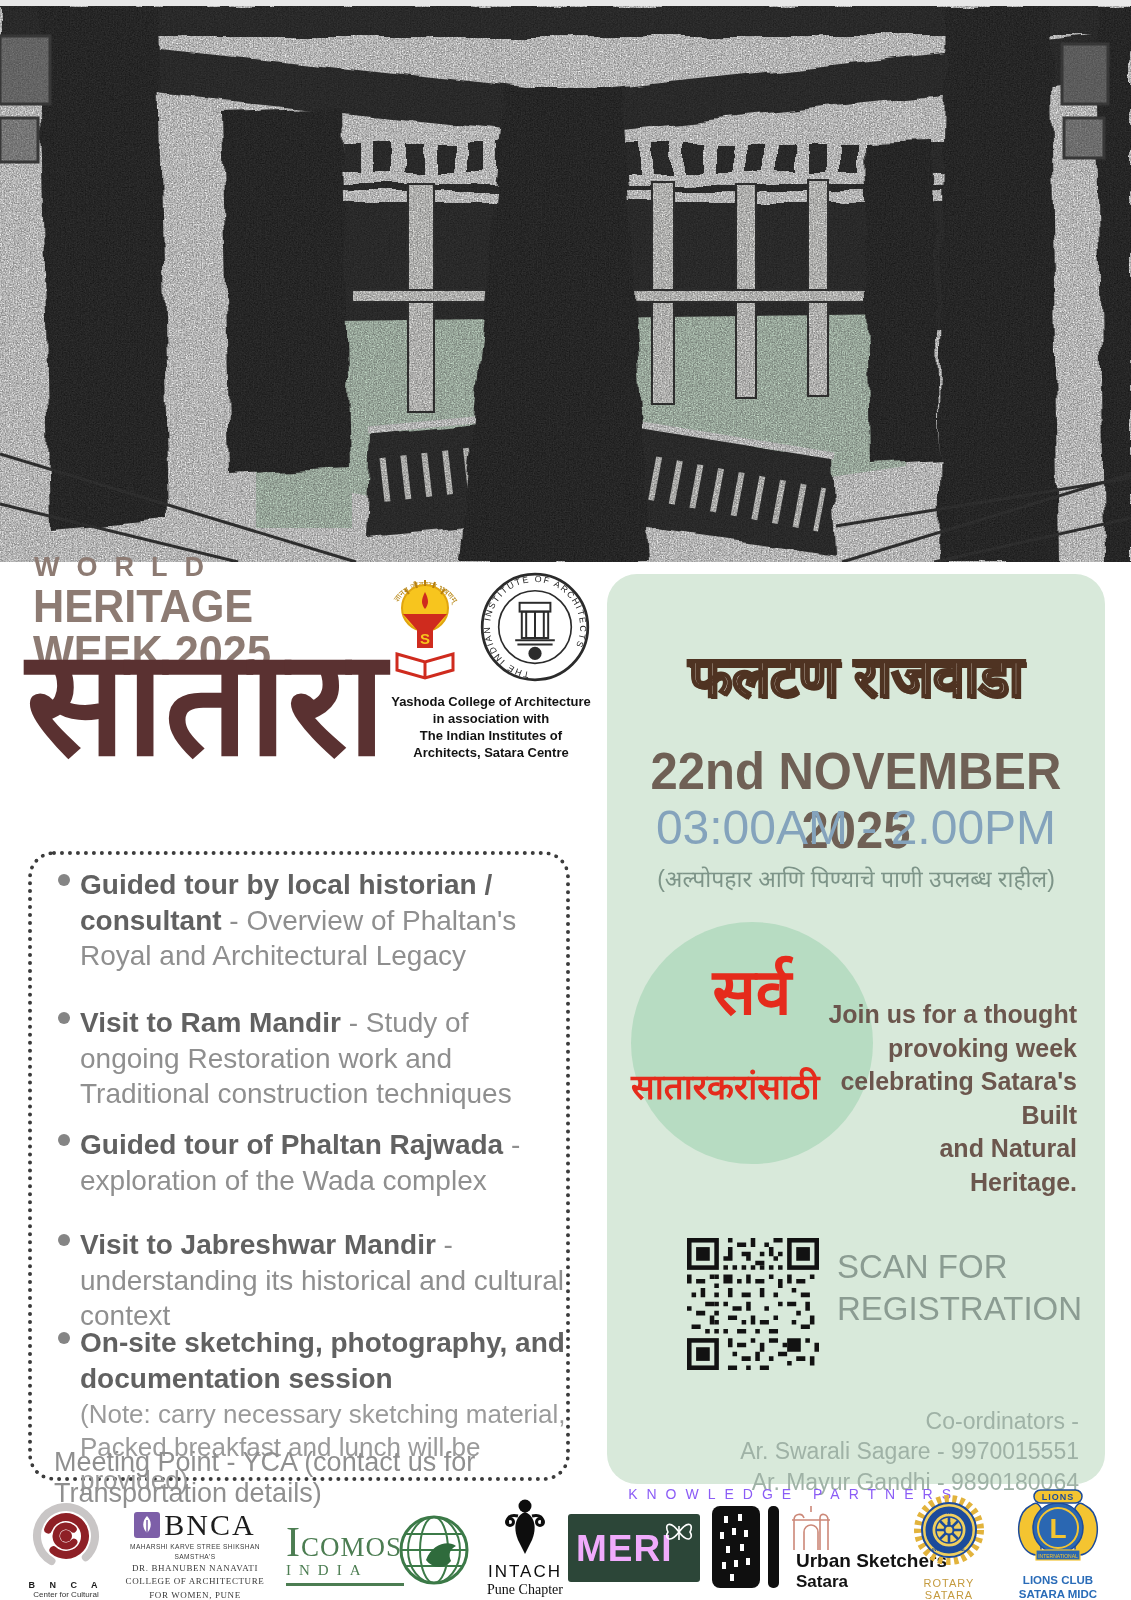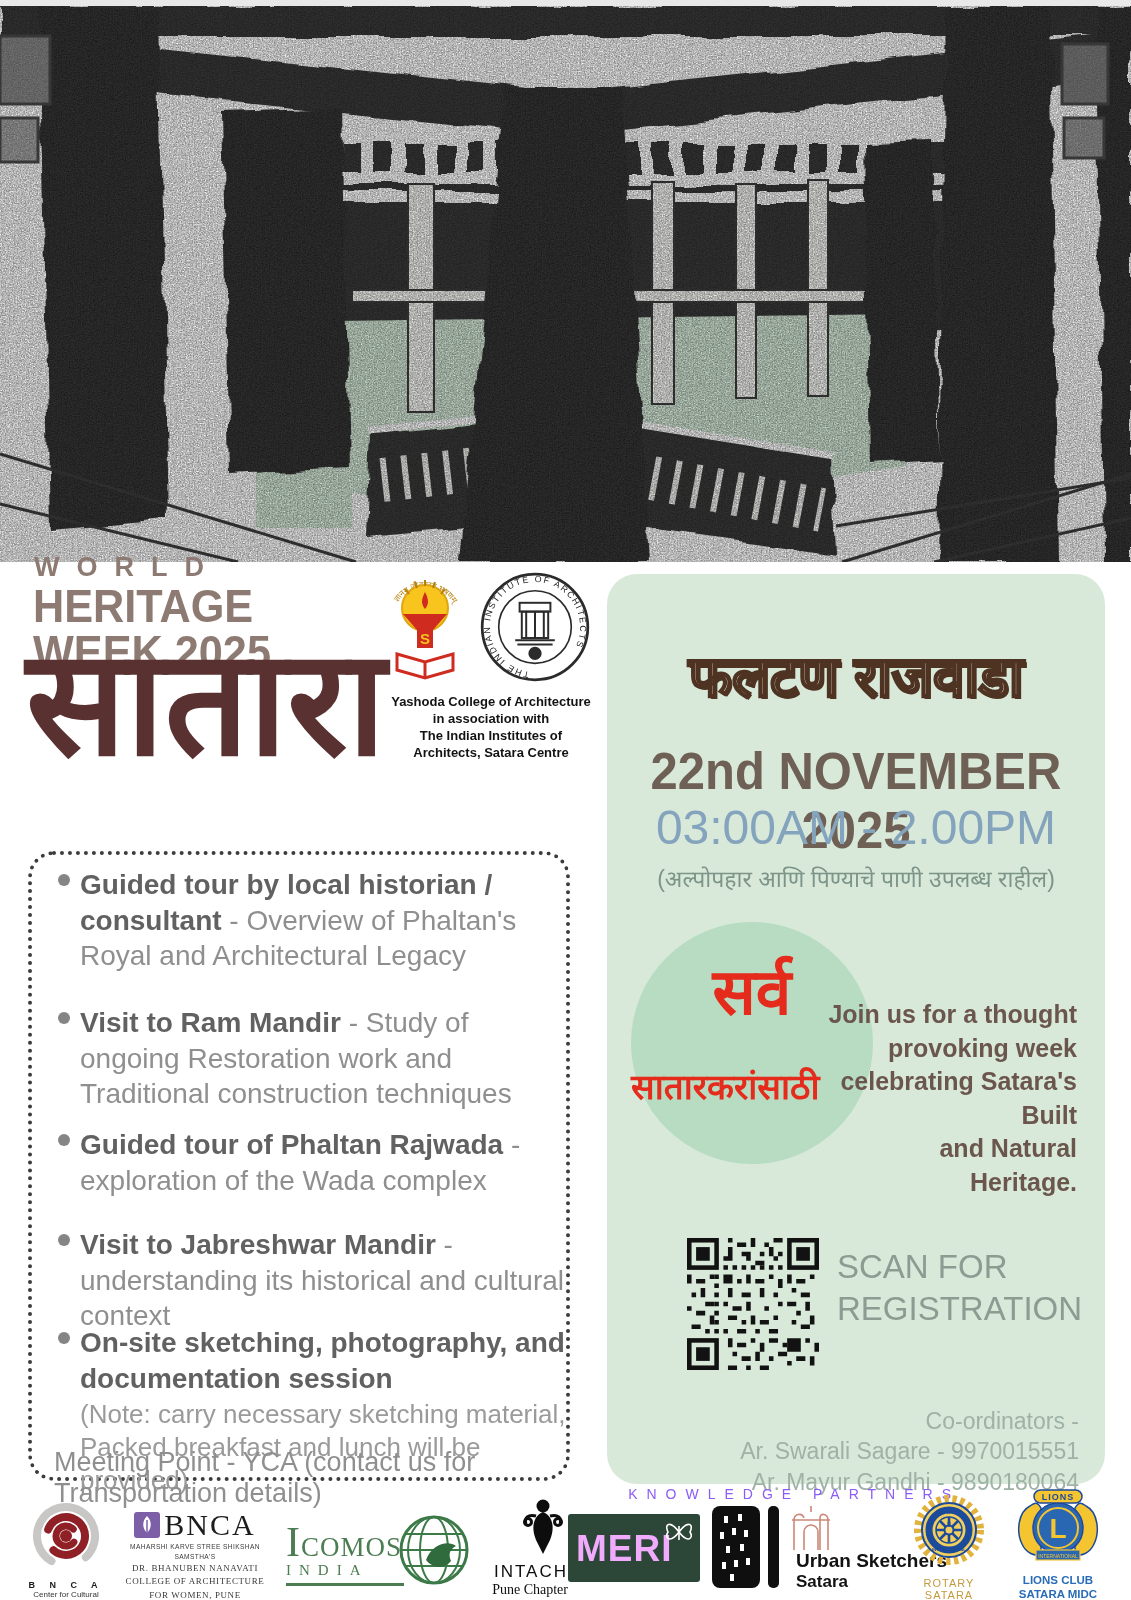--- a/index.html
+++ b/index.html
@@ -312,21 +312,21 @@
     <svg class="p-item" style="left:398px;top:30px;" width="72" height="72" viewBox="0 0 72 72">
       <circle cx="36" cy="36" r="33" fill="#ffffff" stroke="#3c7a48" stroke-width="3"></circle>
       <g fill="none" stroke="#3c7a48" stroke-width="2">
         <ellipse cx="36" cy="36" rx="14" ry="33"></ellipse>
         <ellipse cx="36" cy="36" rx="26" ry="33"></ellipse>
         <path d="M3 36 H69 M7 20 H65 M7 52 H65"></path>
       </g>
       <path d="M28 46 C34 30 50 26 58 32 C52 35 50 40 53 47 C46 56 34 54 28 46 Z" fill="#2f6b3c"></path>
     </svg>
 
-    <div class="p-item intach" style="left:482px;top:14px;text-align:right;">
+    <div class="p-item intach" style="left:482px;top:14px;">
       <svg width="50" height="58" viewBox="0 0 50 58">
         <circle cx="25" cy="8" r="6.5" fill="#0d0d0d"></circle>
         <path d="M25 14 C15 18 13 30 18 42 L25 56 L32 42 C37 30 35 18 25 14 Z" fill="#0d0d0d"></path>
         <g fill="none" stroke="#0d0d0d" stroke-width="3">
           <path d="M18 18 C10 16 6 20 8 26"></path>
             <circle cx="10" cy="24" r="3.5"></circle>
           <path d="M32 18 C40 16 44 20 42 26"></path>
             <circle cx="40" cy="24" r="3.5"></circle>
         </g>
       </svg>

